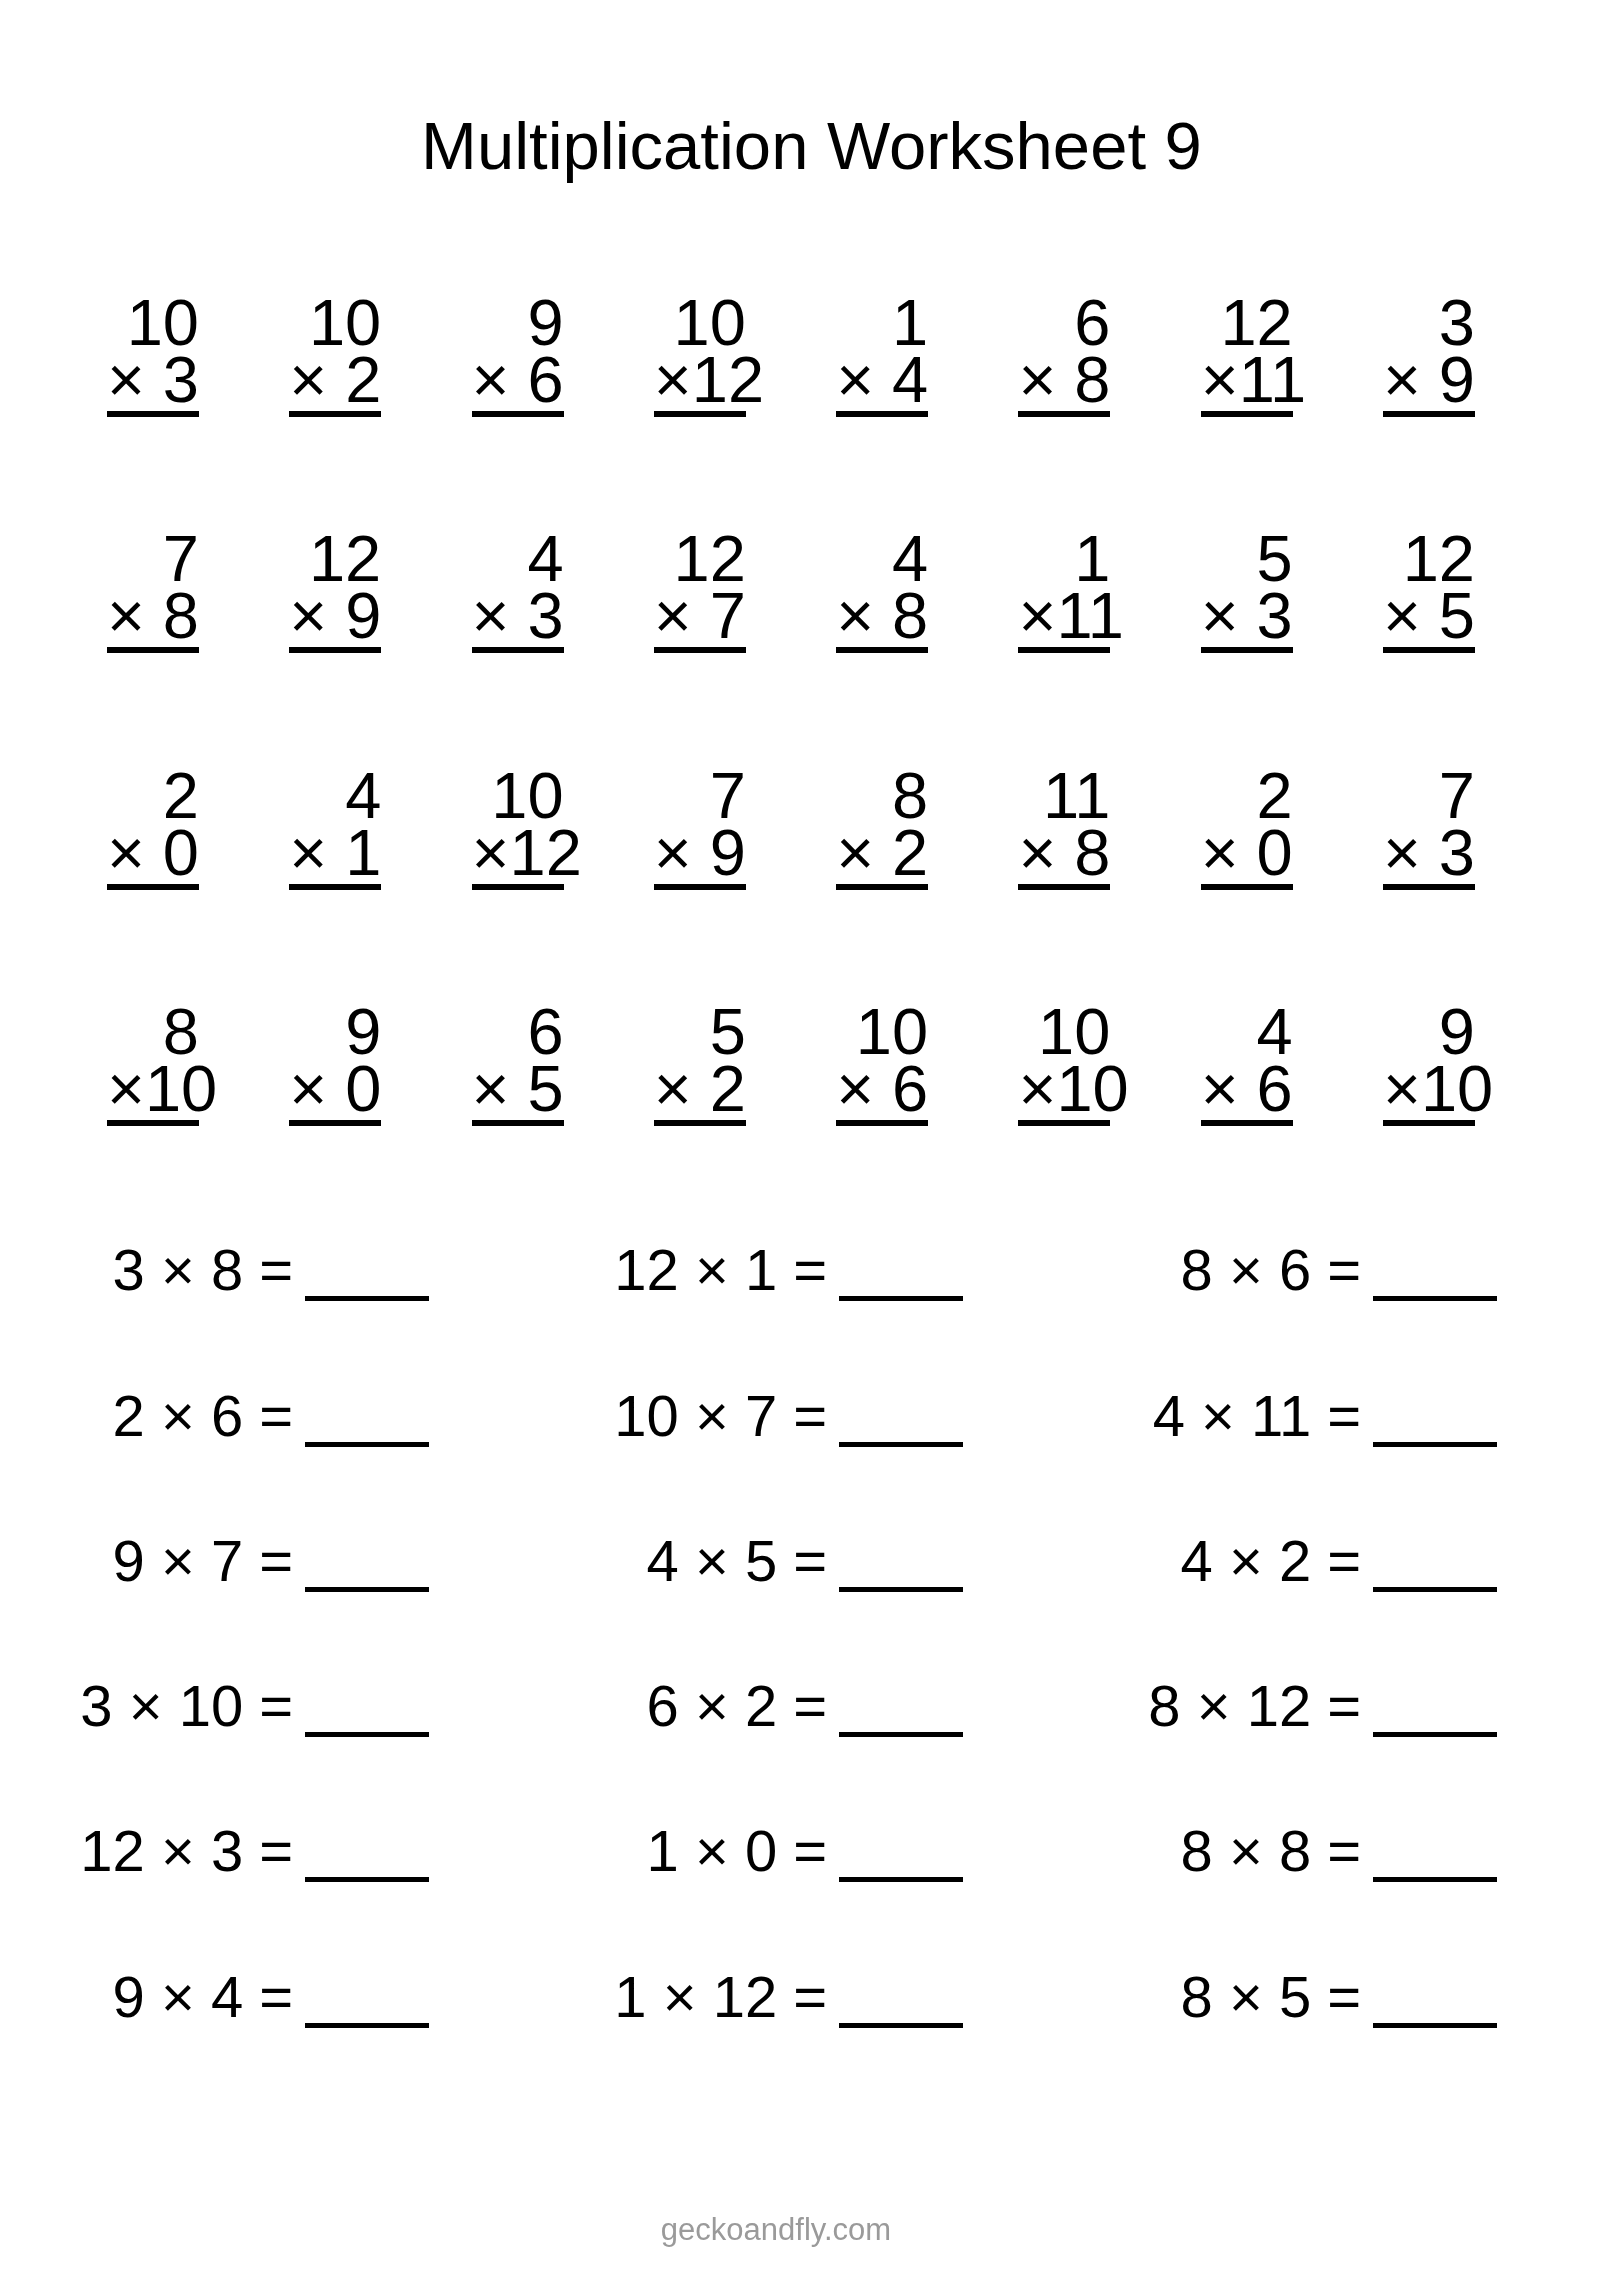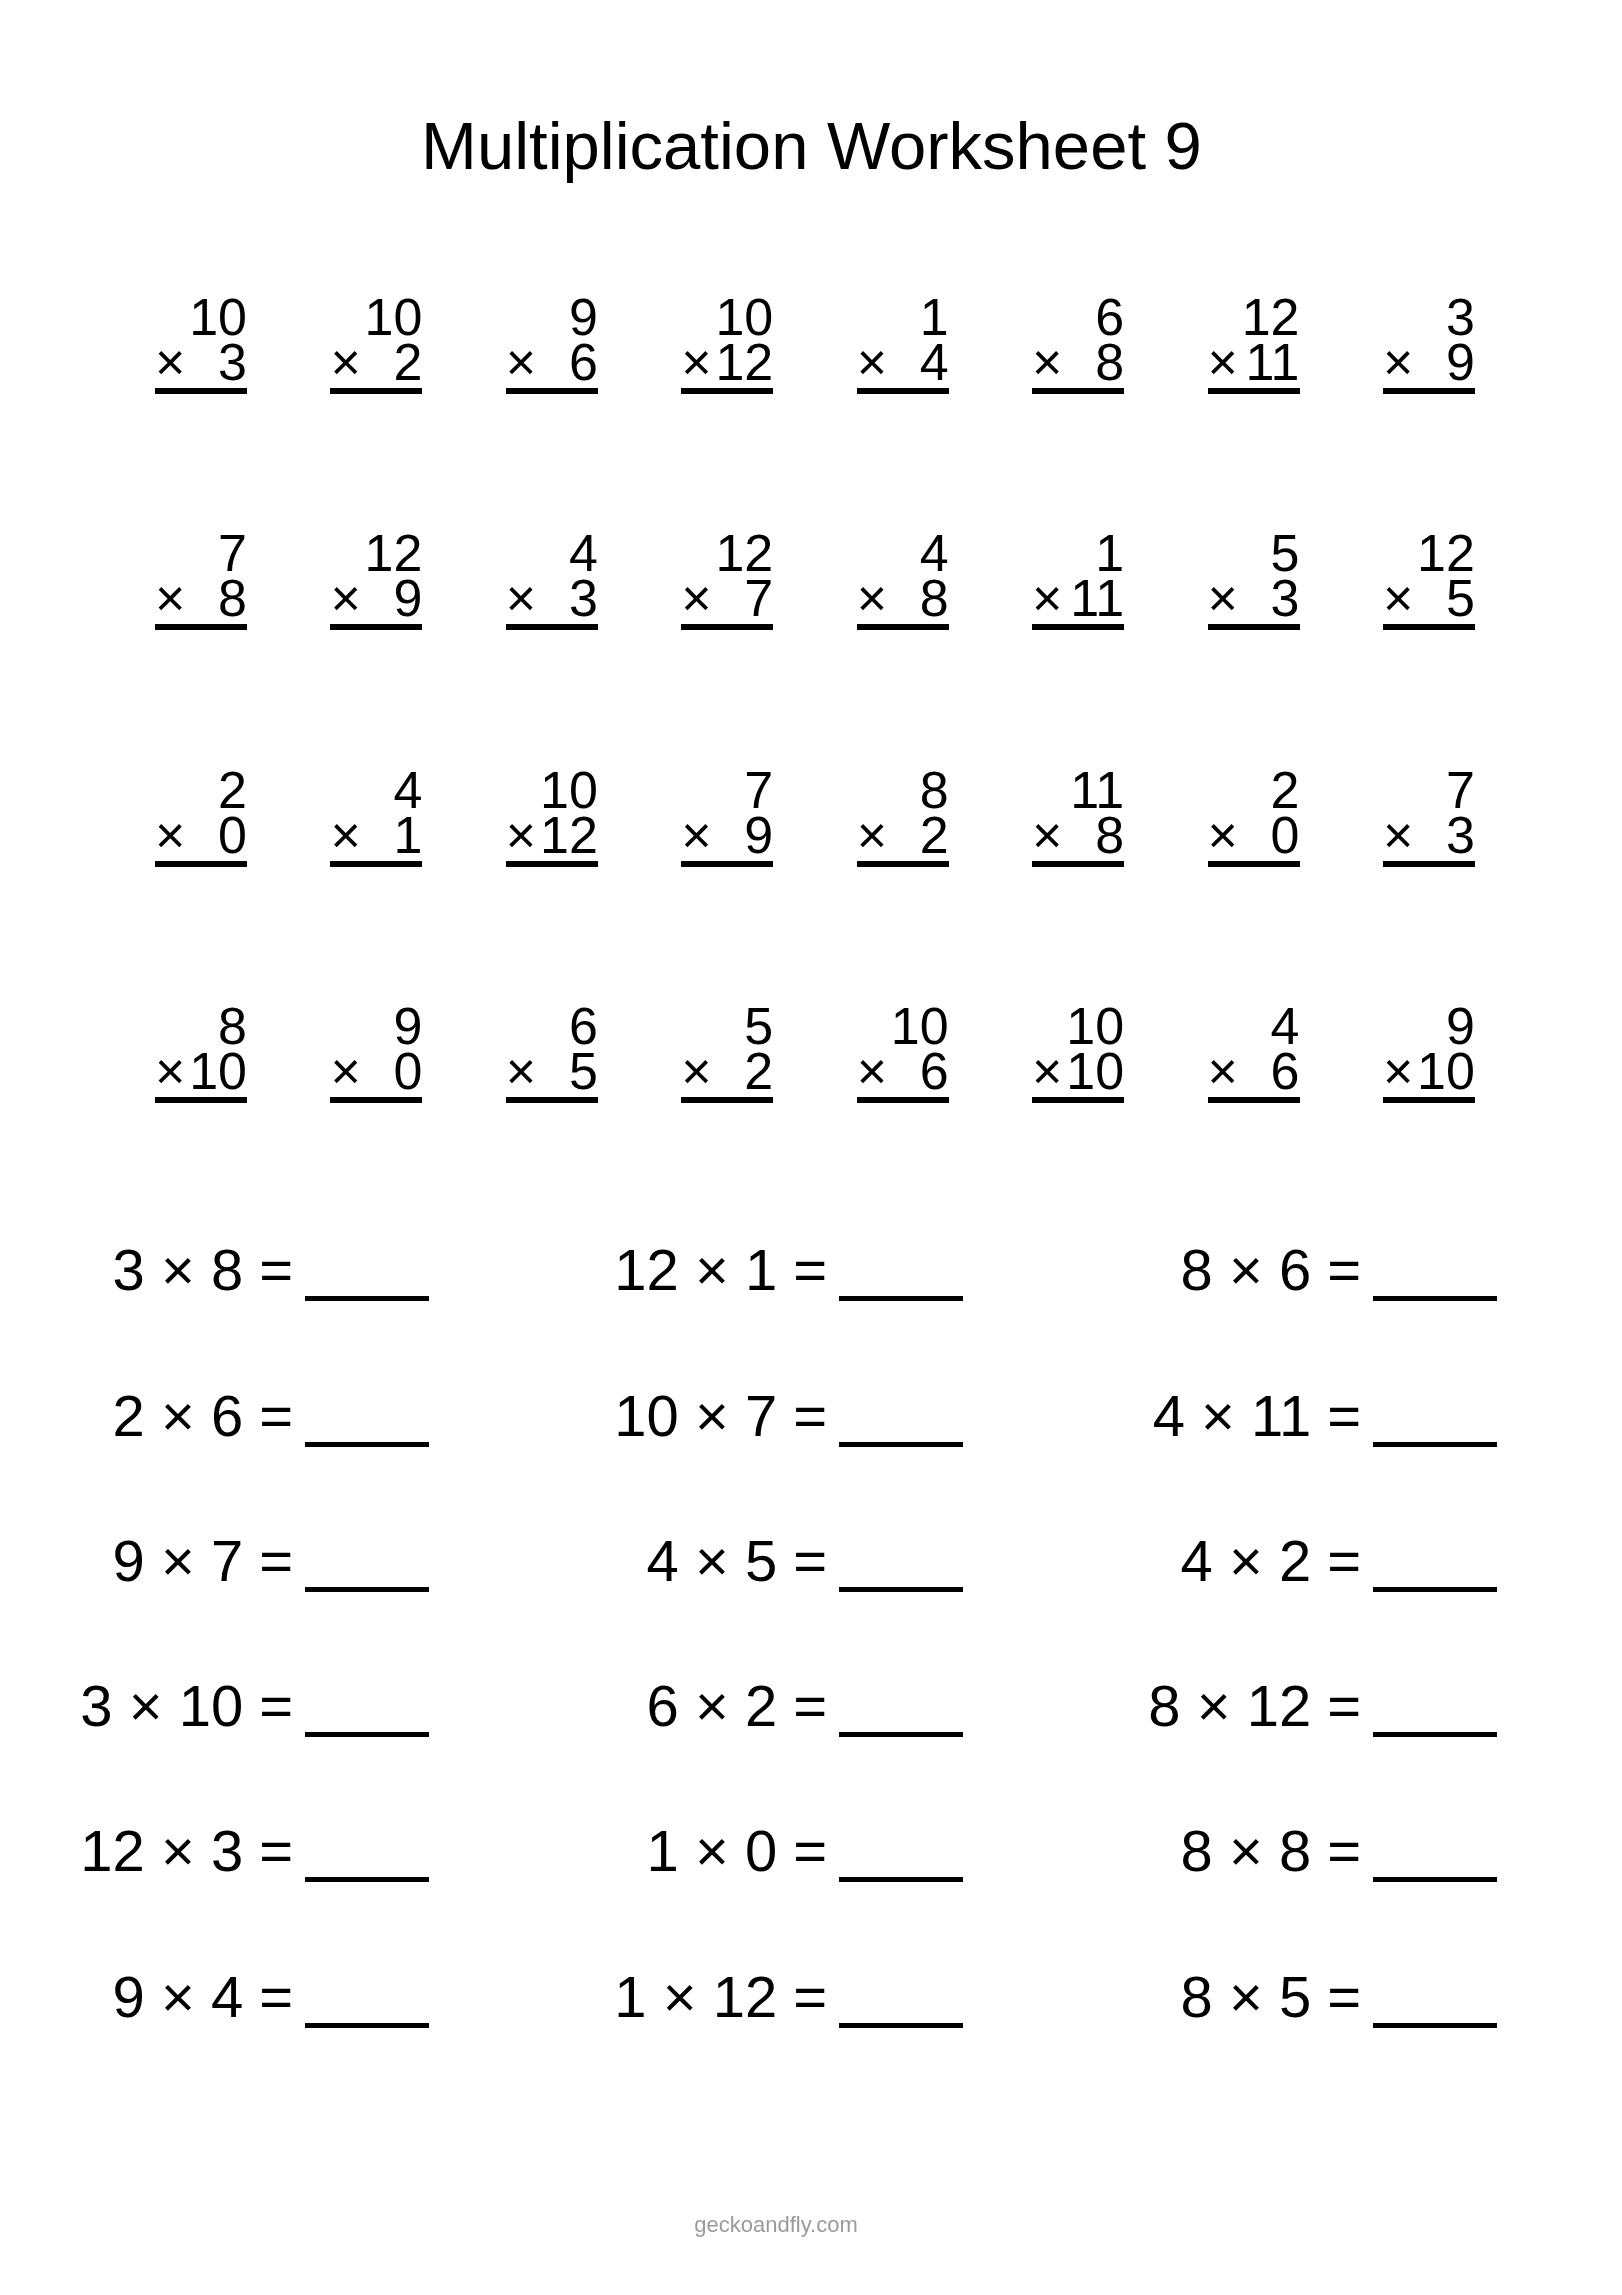--- a/index.html
+++ b/index.html
@@ -16,21 +16,21 @@
   }
   
   .vrow{
     position:absolute;left:107px;width:1368px;
     display:flex;justify-content:space-between;
   }
   .vrow:nth-child(1){top:295px}
   .vrow:nth-child(2){top:531px}
   .vrow:nth-child(3){top:768px}
   .vrow:nth-child(4){top:1004px}
-  .vcell{width:92px;font-size:52px;line-height:0.87;margin-left:48px;}
+  .vcell{width:92px;font-size:65px;line-height:0.87;}
   .vtop{text-align:right;}
   .vbot{display:flex;justify-content:space-between;align-items:baseline;}
   .vline{height:5.9px;background:#000;margin-top:2.6px;}
   
   .hrow{
     position:absolute;left:36px;width:1461px;
     display:flex;justify-content:space-between;
   }
   .hrow:nth-child(1){top:1241px}
   .hrow:nth-child(2){top:1387px}
@@ -43,21 +43,21 @@
     font-size:58px;line-height:1;
   }
   .hblank{
     display:inline-block;width:124px;height:0;
     border-bottom:5.9px solid #000;margin-left:11.8px;
     position:relative;top:10.5px;
   }
   
   .footer{
     position:absolute;top:2214px;left:0;width:1552px;
-    text-align:center;font-size:22px;line-height:1;color:#9a9a9a;
+    text-align:center;font-size:31px;line-height:1;color:#9a9a9a;
   }
 </style>
 </head>
 <body>
 
 <div class="page">
   <div class="title">Multiplication Worksheet 9</div>
   <div>
       <div class="vrow">
         <div class="vcell">

